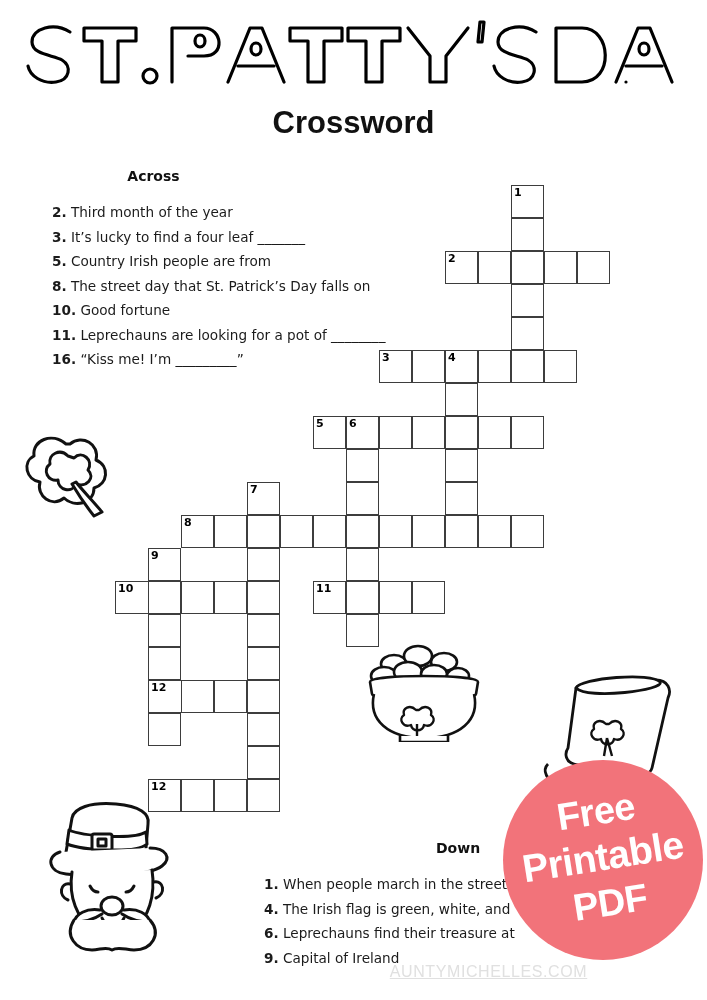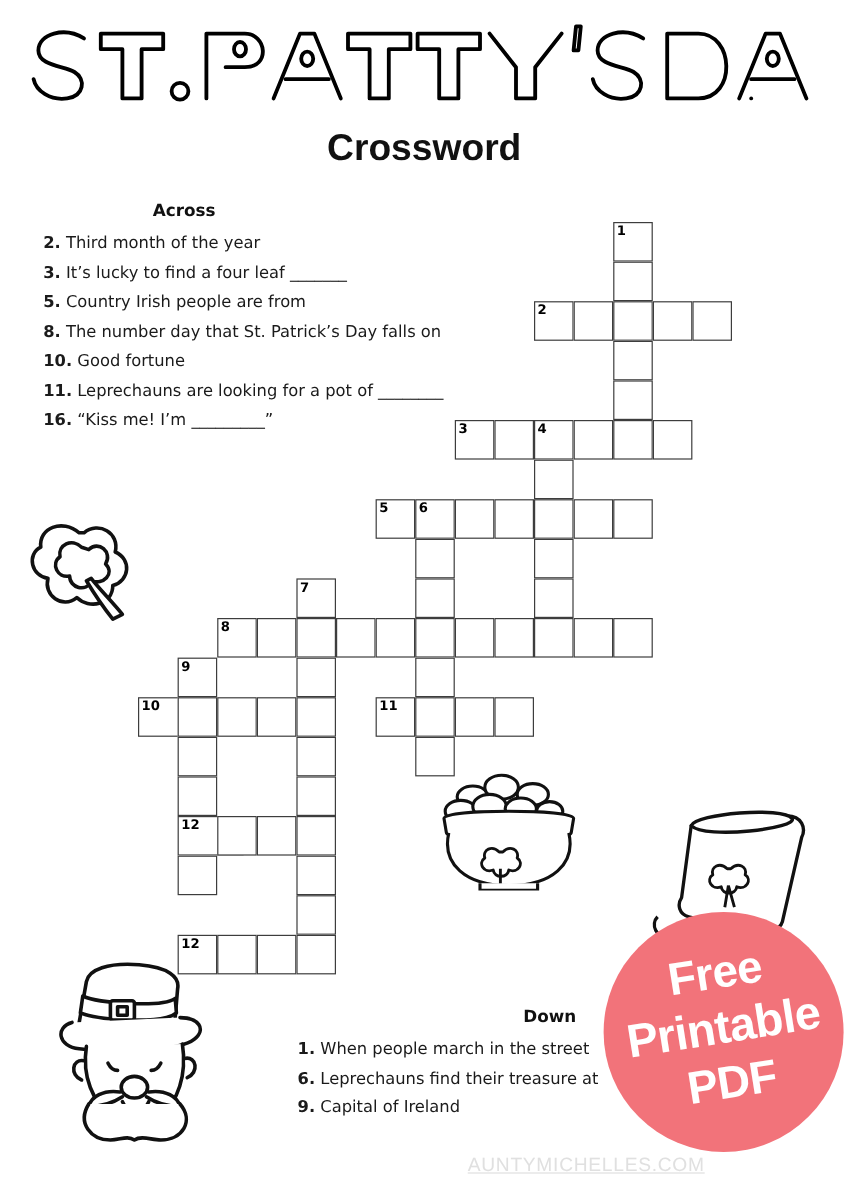--- a/index.html
+++ b/index.html
@@ -41,21 +41,21 @@
 
   
   .clue-head {
     font-family: "DejaVu Sans", sans-serif;
     font-weight: bold;
     font-size: 14px;
     color: #111;
   }
   .clue-list {
     list-style: none;
-    margin: 0;
+    margin: 16px;
     padding: 0;
   }
   .clue-list li {
     font-family: "DejaVu Sans", sans-serif;
     font-size: 13.6px;
     line-height: 24.5px;
     color: #1b1b1b;
     white-space: nowrap;
   }
   .clue-num {
@@ -197,31 +197,32 @@
 <div id="subtitle">Crossword</div>
 
 <div id="across-block">
   <div id="across-head" class="clue-head">
     <span id="across-head-inner">Across</span>
   </div>
   <ul class="clue-list" id="across-list">
       <li><span class="clue-num">2.</span><span> Third month of the year</span></li>
       <li><span class="clue-num">3.</span><span> It’s lucky to find a four leaf _______</span></li>
       <li><span class="clue-num">5.</span><span> Country Irish people are from</span></li>
-      <li><span class="clue-num">8.</span><span> The number day that St. Patrick’s Day falls on</span></li>
+      <li><span class="clue-num">8.</span><span> The street day that St. Patrick’s Day falls on</span></li>
       <li><span class="clue-num">10.</span><span> Good fortune</span></li>
       <li><span class="clue-num">11.</span><span> Leprechauns are looking for a pot of ________</span></li>
       <li><span class="clue-num">16.</span><span> “Kiss me! I’m _________”</span></li>
     </ul>
 </div>
 
 <div id="down-block">
   <div id="down-head" class="clue-head">Down</div>
   <ul class="clue-list" id="down-list">
       <li><span class="clue-num">1.</span><span> When people march in the street</span></li>
+      <li><span class="clue-num">4.</span><span> The Irish flag is green, white, and</span></li>
       <li><span class="clue-num">6.</span><span> Leprechauns find their treasure at</span></li>
       <li><span class="clue-num">9.</span><span> Capital of Ireland</span></li>
     </ul>
 </div>
 
 <div id="grid">
     <div class="cell" style="left: 511px; top: 185px; width: 33px; height: 33px;">
       <span class="n">1</span>
     </div>
     <div class="cell" style="left: 511px; top: 218px; width: 33px; height: 33px;"></div>

